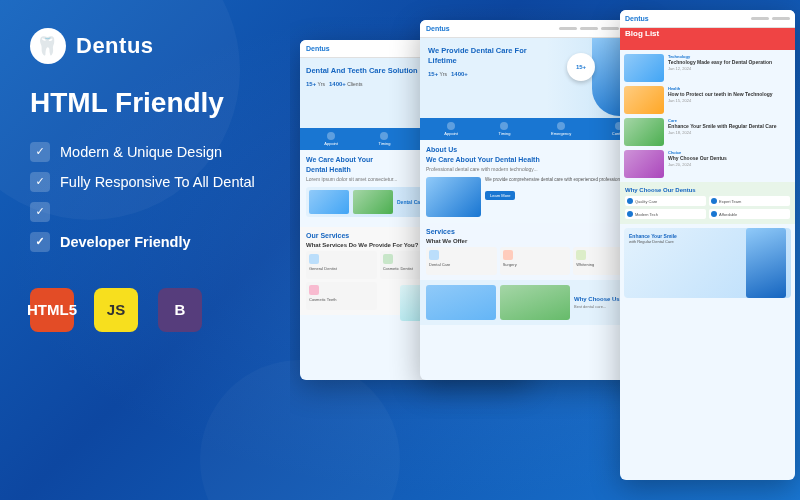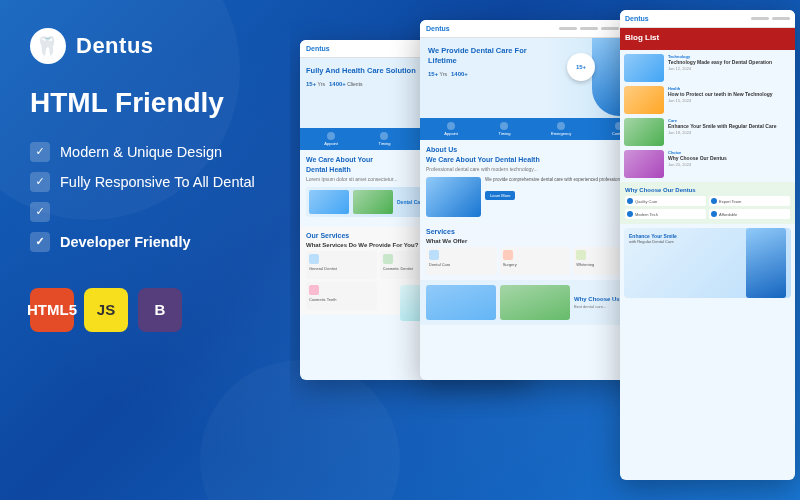--- a/index.html
+++ b/index.html
@@ -101,21 +101,21 @@
       color: white;
       flex-shrink: 0;
     }
     .feature-item.bold-item {
       font-weight: 700;
     }
 
     
     .tech-badges {
       display: flex;
-      gap: 10px;
+      gap: 20px;
       margin-top: 8px;
     }
     .badge {
       width: 44px; height: 44px;
       border-radius: 8px;
       display: flex; align-items: center; justify-content: center;
       font-weight: 800;
       font-size: 15px;
       color: white;
     }
@@ -308,24 +308,24 @@
       height: 18px;
       background: white;
       border-bottom: 1px solid #e0e0e0;
       display: flex;
       align-items: center;
       padding: 0 5px;
       gap: 4px;
     }
     .mock-blog-title-bar {
       height: 22px;
-      background: #b91c1c;
-      display: flex;
-      align-items: flex-end;
-      padding: 8px 5px;
+      background: #ef4444;
+      display: flex;
+      align-items: flex-start;
+      padding: 1px 5px;
     }
     .mock-blog-title-txt {
       color: white;
       font-size: 8px;
       font-weight: 700;
     }
     .mock-blog-list {
       padding: 4px;
       display: flex;
       flex-direction: column;
@@ -481,21 +481,21 @@
         <span class="mock-logo-sm">Dentus</span>
         <div class="mock-nav-dots">
           <div class="mock-nav-dot"></div>
           <div class="mock-nav-dot"></div>
           <div class="mock-nav-dot"></div>
         </div>
         <div class="mock-btn-sm">Book</div>
       </div>
 
       <div class="mock-hero">
-        <div class="mock-hero-title">Fully And Health Care Solution</div>
+        <div class="mock-hero-title">Dental And Teeth Care Solution</div>
         <div class="mock-stats">
           <span class="mock-stat"><strong>15+</strong> Yrs</span>
           <span class="mock-stat"><strong>1400+</strong> Clients</span>
         </div>
         <div class="mock-hero-img2"></div>
         <div class="mock-hero-img"></div>
       </div>
 
       <div class="mock-features-bar">
         <div class="mock-feat-item">

